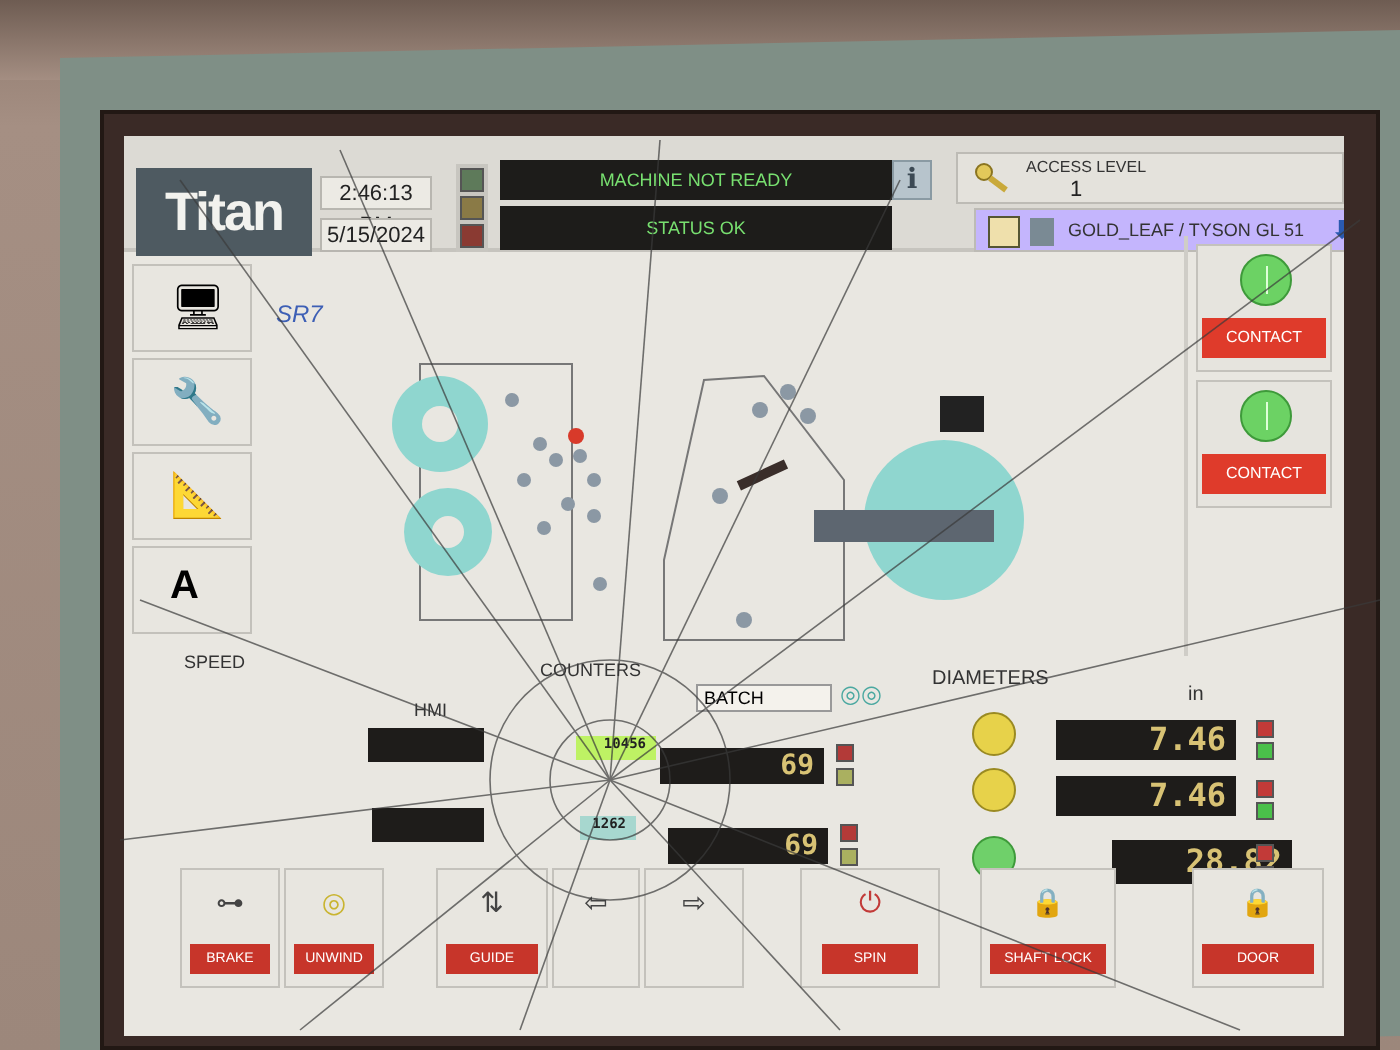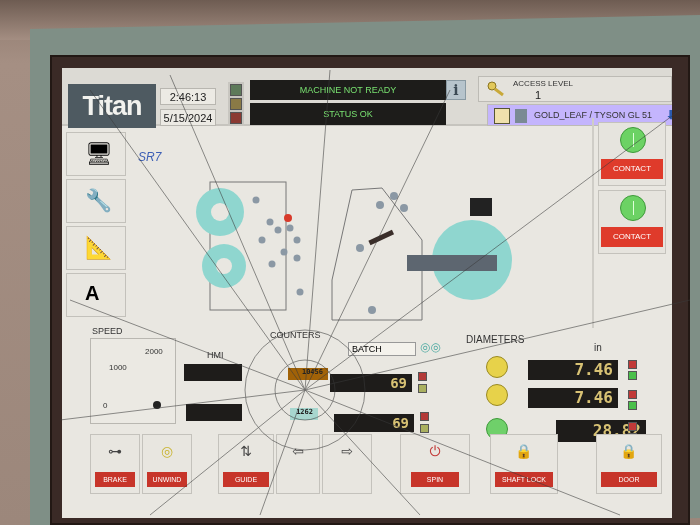--- a/index.html
+++ b/index.html
@@ -162,34 +162,28 @@
       <div class="green-btn"></div>
       <div class="red-label" style="left:2px;top:36px;width:62px;height:20px;line-height:20px">CONTACT</div>
     </div>
     <div class="contact" style="top:72px">
       <div class="green-btn"></div>
       <div class="red-label" style="left:2px;top:36px;width:62px;height:20px;line-height:20px">CONTACT</div>
     </div>
   </div>
 
   <span class="panel-label" style="left:30px;top:258px">SPEED</span>
-  <div class="speed">
-    <span class="tick" style="left:54px;top:8px">2000</span>
-    <span class="tick" style="left:18px;top:24px">1000</span>
-    <span class="tick" style="left:12px;top:62px">0</span>
-    <div style="position:absolute;left:62px;top:62px;width:8px;height:8px;border-radius:50%;background:#222"></div>
-  </div>
 
   <span class="panel-label" style="left:208px;top:262px">COUNTERS</span>
   <span class="panel-label" style="left:145px;top:282px">HMI</span>
   <div class="lcd" style="left:122px;top:296px;width:58px;height:17px"></div>
   <div class="lcd" style="left:124px;top:336px;width:56px;height:17px"></div>
   <div class="batch">BATCH</div>
   <span style="position:absolute;left:358px;top:272px;font-size:12px;color:#4aa8a0">◎◎</span>
-  <div class="lcd" style="left:226px;top:300px;width:40px;height:12px;background:#a16207;color:#222;font-size:7px">10456</div>
+  <div class="lcd" style="left:226px;top:300px;width:40px;height:12px;background:#bef264;color:#222;font-size:7px">10456</div>
   <div class="lcd" style="left:228px;top:340px;width:28px;height:12px;background:#a7d7cf;color:#222;font-size:7px">1262</div>
   <div class="lcd" style="left:268px;top:306px;width:82px;height:18px;font-size:14px;line-height:18px">69</div>
   <div class="lcd" style="left:272px;top:346px;width:80px;height:18px;font-size:14px;line-height:18px">69</div>
   <div class="mini-led" style="left:356px;top:304px;background:#b33a38"></div>
   <div class="mini-led" style="left:356px;top:316px;background:#aab060"></div>
   <div class="mini-led" style="left:358px;top:344px;background:#b33a38"></div>
   <div class="mini-led" style="left:358px;top:356px;background:#aab060"></div>
 
   <span class="panel-label" style="left:404px;top:266px;font-size:10px">DIAMETERS</span>
   <span class="panel-label" style="left:532px;top:274px;font-size:10px">in</span>

